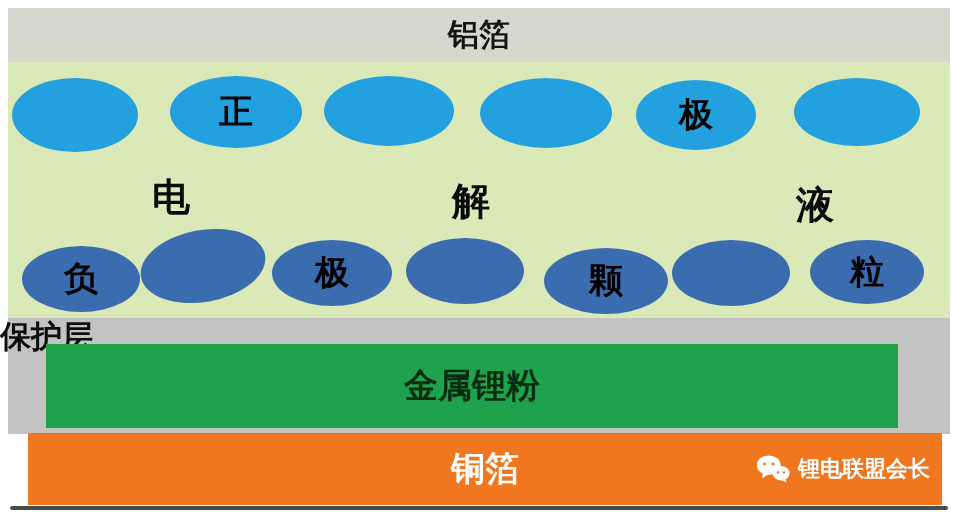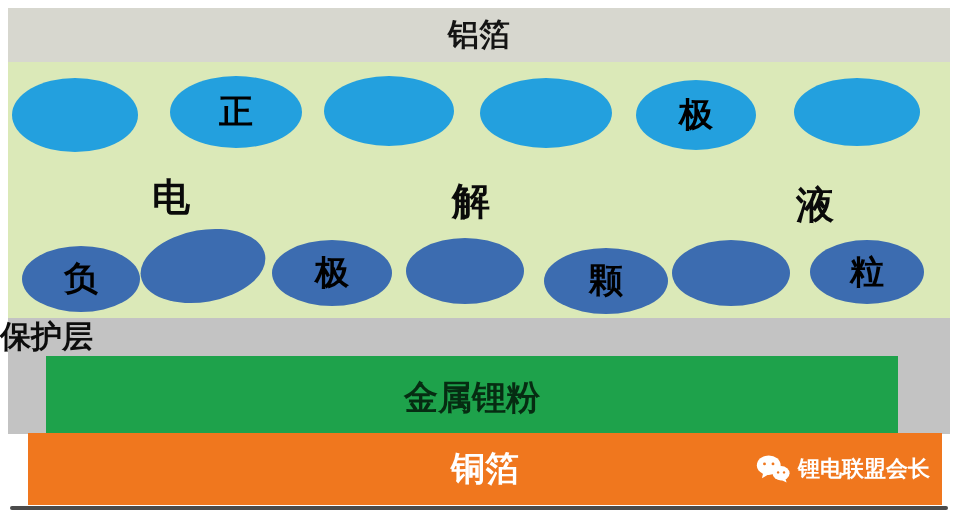--- a/index.html
+++ b/index.html
@@ -27,21 +27,21 @@
     left:8px; right:8px; top:318px; height:116px;
     background:#c3c3c3;
   }
   .protection-label {
     position:absolute; left:0; right:0; top:316px;
     text-align:left; font-size:31px; font-weight:bold; color:#0d0d0d;
   }
   .lithium-bar {
     left:46px; right:60px; top:344px; height:84px;
     background:#1ea24b;
-    font-size:34px; font-weight:bold; color:#062c12;margin-top:12px;
+    font-size:34px; font-weight:bold; color:#062c12;
   }
   .copper-bar {
     left:28px; right:16px; top:433px; height:72px;
     background:#f0771e;
     font-size:34px; font-weight:bold; color:#ffffff;
   }
   .bottom-line {
     position:absolute; left:10px; right:10px; bottom:2px; height:4px;
     background:#4b4b4b; border-radius:2px;
   }

